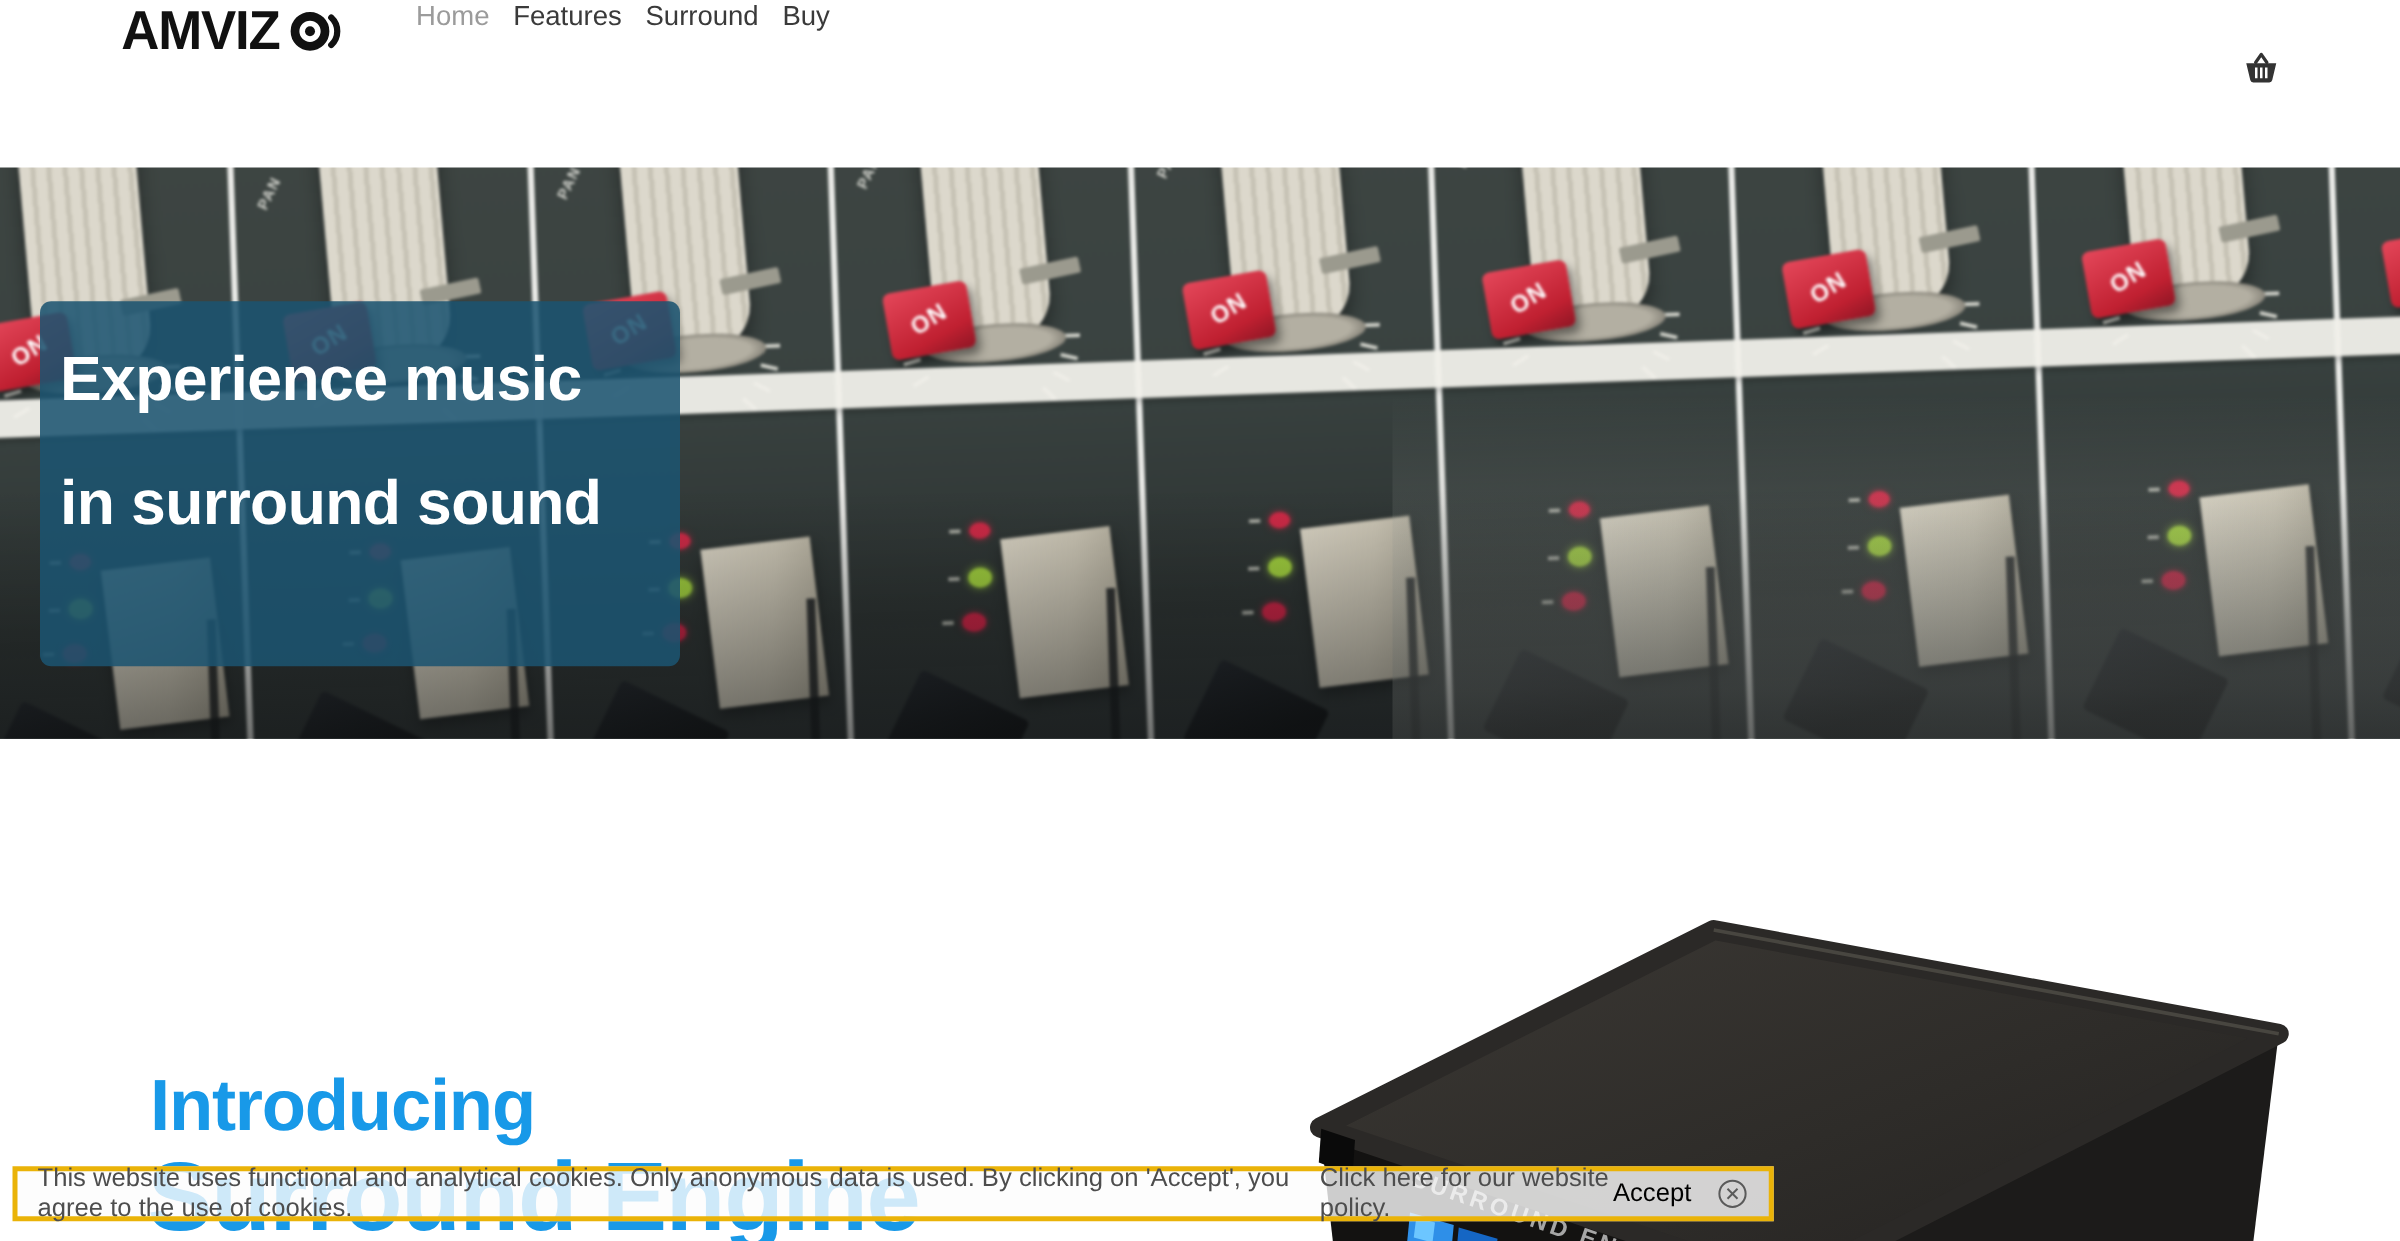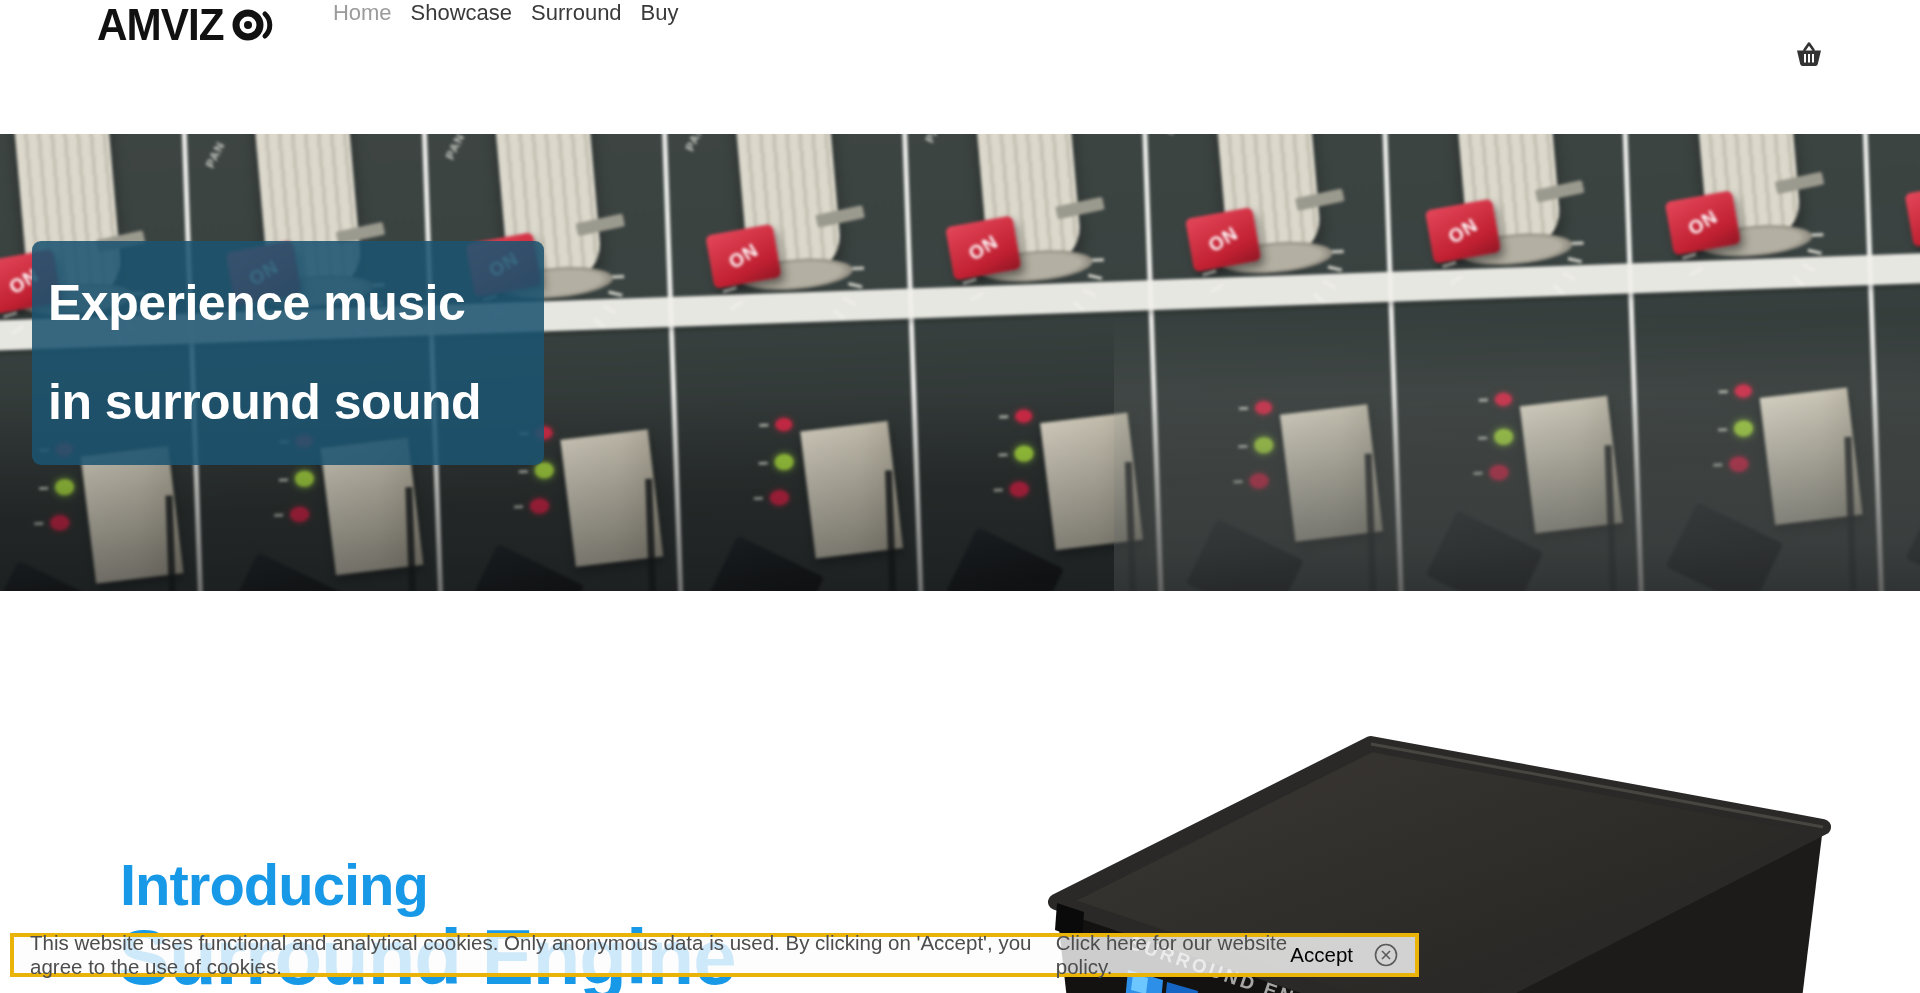--- a/index.html
+++ b/index.html
@@ -62,21 +62,21 @@
                   transform:rotate(28deg); border-radius:4px; opacity:.93; }
   .scribble-strip { position:absolute; left:0; top:227px; width:2060px; height:30px;
                     background:#f1f0ea; opacity:.95; box-shadow:0 3px 6px rgba(0,0,0,.25); }
   .console-shade { position:absolute; left:0; bottom:0; width:100%; height:200px;
                    background:linear-gradient(180deg, rgba(14,16,16,0) 0%, rgba(14,16,16,.55) 100%); }
   .console-light { position:absolute; right:0; bottom:0; width:42%; height:58%;
                    background:linear-gradient(180deg, rgba(150,156,150,0) 0%, rgba(158,163,158,.38) 85%); }
   .hero-topfade { position:absolute; left:0; top:0; width:100%; height:14px;
                   background:linear-gradient(180deg, rgba(255,255,255,.5), transparent); }
 
-  .hero-overlay { position:absolute; left:32px; top:124px; width:512px; height:224px;
+  .hero-overlay { position:absolute; left:32px; top:124px; width:512px; height:292px;
                   background:var(--overlay, rgba(28,84,112,.87)); border-radius:9px;
                   padding:13px 0 0 16px; z-index:3; }
   .hero-overlay .line { color:#fff; font-weight:bold; font-size:50px; line-height:99px;
                         letter-spacing:-.5px; white-space:nowrap; }
 
   
   .kicker { position:absolute; left:120px; top:851px; font-size:58px; font-weight:bold;
             color:var(--accent,#1899e8); letter-spacing:-1px; z-index:1; }
   .big-title { position:absolute; left:118px; top:912px; font-size:78px; font-weight:bold;
                color:var(--accent,#1899e8); letter-spacing:-1px; z-index:1; }
@@ -101,21 +101,21 @@
   <div class="logo">
     <span class="logo-text">AMVIZ</span>
     <svg width="46" height="36" viewBox="0 0 46 36">
       <circle cx="17" cy="18" r="12" fill="none" stroke="#111" stroke-width="7"></circle>
       <circle cx="17" cy="18" r="4" fill="#111"></circle>
       <path d="M34,7 a15,15 0 0 1 0,22" fill="none" stroke="#111" stroke-width="5" stroke-linecap="round"></path>
     </svg>
   </div>
   <nav class="nav">
     <a href="#" class="active">Home</a>
-    <a href="#">Showcase</a>
+    <a href="#">Features</a>
     <a href="#">Surround</a>
     <a href="#">Buy</a>
   </nav>
   <svg class="basket" viewBox="0 0 32 32">
     <path d="M11.5 10 L16 3.5 L20.5 10" fill="none" stroke="#333" stroke-width="2.6" stroke-linecap="round" stroke-linejoin="round"></path>
     <path d="M4 10.5 h24 l-3.2 13.5 a2.5 2.5 0 0 1 -2.4 2 h-12.8 a2.5 2.5 0 0 1 -2.4 -2 z" fill="#333"></path>
     <line x1="12" y1="14" x2="12" y2="22.5" stroke="#fff" stroke-width="2"></line>
     <line x1="16" y1="14" x2="16" y2="22.5" stroke="#fff" stroke-width="2"></line>
     <line x1="20" y1="14" x2="20" y2="22.5" stroke="#fff" stroke-width="2"></line>
   </svg>

